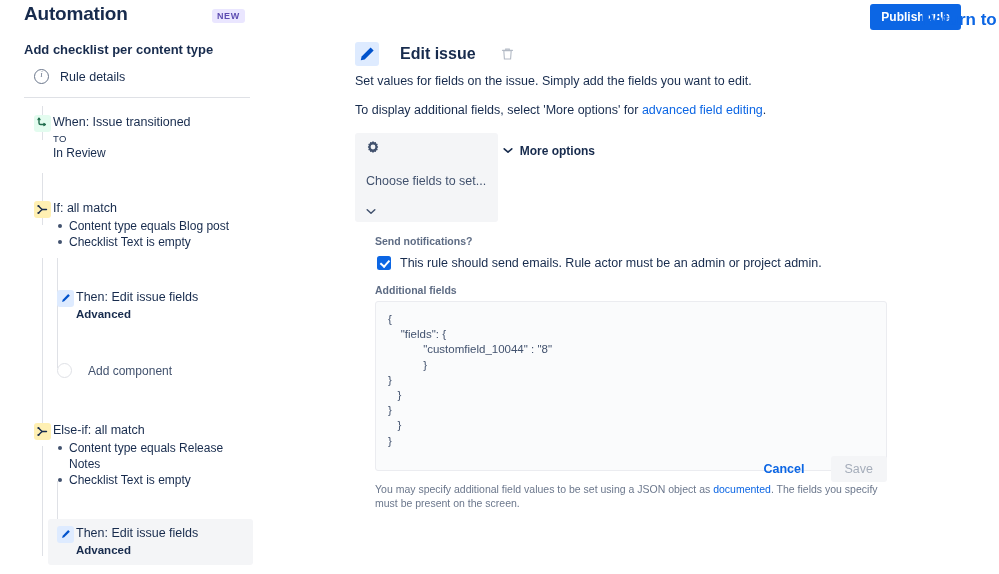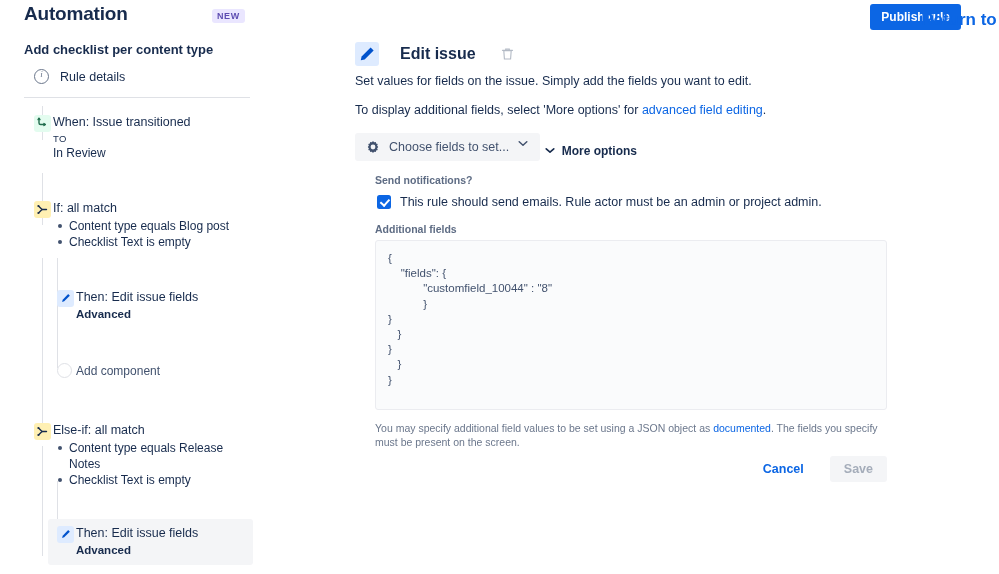--- a/index.html
+++ b/index.html
@@ -199,21 +199,21 @@
     border-radius: 3px;
     padding: 6px 10px 7px 9px;
     margin-left: -9px;
   }
   #add-component {
     position: absolute;
     left: 57px;
     top: 327px;
     display: flex;
     align-items: center;
-    gap: 4px;
+    gap: 16px;
     cursor: pointer;
   }
   #add-component .circle {
     width: 13px; height: 13px;
     border: 1.2px solid #DFE1E6;
     border-radius: 50%;
   }
   #add-component .label {
     font-size: 12px;
     color: #42526E;
@@ -259,29 +259,30 @@
   #desc1 { margin-top: 7px; }
   #desc2 { margin-top: 12px; }
   .lnk {
     color: #0C66E4;
     text-decoration: none;
     cursor: pointer;
   }
   #choose-fields {
     margin-top: 14px;
     display: inline-flex;
-    gap: 9px;
+    gap: 20px;
     background: #F4F5F7;
     border: none;
     border-radius: 3px;
     padding: 7px 12px 7px 11px;
     font-size: 12.5px;
     color: #42526E;
     font-family: inherit;
     cursor: pointer;
+    flex-direction: column;
   }
   #more-options {
     margin-top: 19px;
     display: inline-flex;
     align-items: center;
     gap: 7px;
     cursor: pointer;
   }
   #more-options .label {
     font-size: 12px;
@@ -374,21 +375,21 @@
     font-weight: 600;
     font-family: inherit;
     cursor: pointer;
     padding: 6px 8px;
   }
   #save-button {
     background: #F4F5F7;
     border: none;
     color: #A5ADBA;
     font-size: 12.5px;
-    font-weight: 700;
+    font-weight: 400;
     font-family: inherit;
     border-radius: 3px;
     padding: 6px 14px;
     cursor: default;
   }
 </style>
 </head>
 <body>
 
 <div id="topbar">

